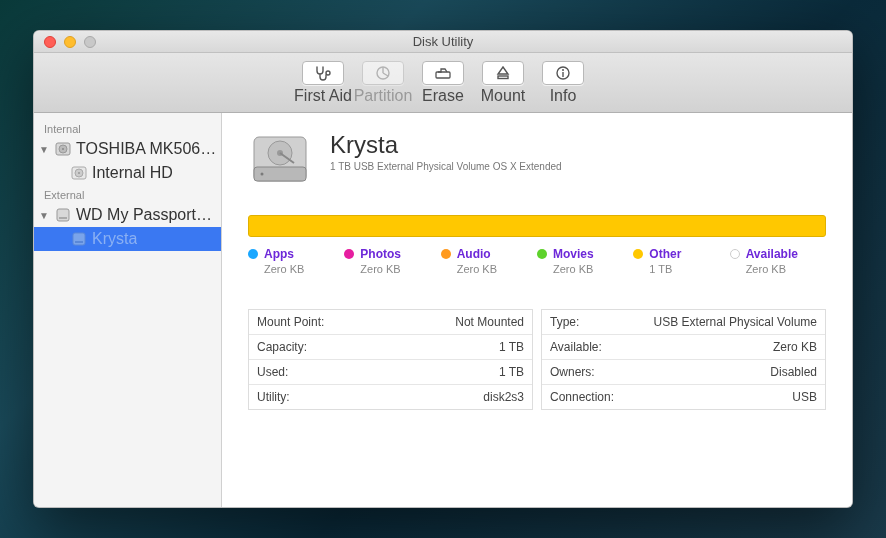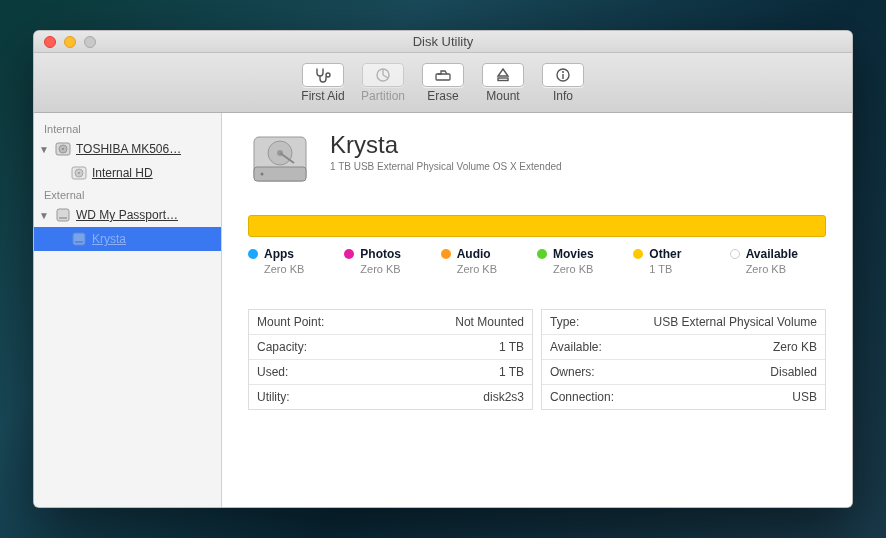--- a/index.html
+++ b/index.html
@@ -33,47 +33,47 @@
   .tbtn {
     display: flex; flex-direction: column; align-items: center; gap: 2px;
     width: 58px;
   }
   .tbtn .icon-wrap {
     width: 42px; height: 24px; background: #fff; border: 1px solid #b8b8b8;
     border-radius: 4px; display: flex; align-items: center; justify-content: center;
     box-shadow: 0 1px 0 rgba(255,255,255,0.6);
   }
   .tbtn.disabled .icon-wrap { opacity: 0.5; }
-  .tbtn .lbl { font-size: 12px; color: #4a4a4a; }
+  .tbtn .lbl { font-size: 16px; color: #4a4a4a; }
   .tbtn.disabled .lbl { color: #9a9a9a; }
   .body { flex: 1; display: flex; }
   .sidebar {
     width: 188px; background: #f4f4f4; border-right: 1px solid #d0d0d0;
     padding-top: 6px; font-size: 13px;
   }
   .sec-label { font-size: 11px; color: #8a8a8a; padding: 4px 10px 2px; }
   .row {
     display: flex; align-items: center; height: 24px; gap: 4px;
     padding-left: 4px;
   }
   .row .disclosure { width: 12px; text-align: center; color: #7a7a7a; font-size: 10px; }
   .row .diskicon { width: 18px; height: 18px; display:flex; align-items:center; justify-content:center; }
-  .row .txt { font-size: 12px; color: #333; white-space: nowrap; overflow: hidden; text-overflow: ellipsis; text-decoration: underline; }
+  .row .txt { font-size: 16px; color: #333; white-space: nowrap; overflow: hidden; text-overflow: ellipsis; }
   .row.child { padding-left: 36px; }
   .row.selected { background: #3a78f2; }
   .row.selected .txt { color: #8ab0f3; }
   .main { flex: 1; background: #fff; padding: 18px 26px 18px 26px; display:flex; flex-direction:column; }
   .header { display: flex; gap: 18px; align-items: flex-start; margin-bottom: 28px; }
   .bigicon { width: 64px; height: 56px; }
   .vol-title { font-size: 24px; font-weight: 400; color: #333; margin-bottom: 2px; }
   .vol-sub { font-size: 10px; color: #777; }
   .usage-bar { height: 22px; background: #ffc800; border-radius: 3px; margin-bottom: 10px; border:1px solid #e0b000; }
   .legend { display: flex; gap: 0; margin-bottom: 34px; }
   .leg-item { flex: 1; }
-  .leg-top { display: flex; align-items: center; gap: 6px; font-size: 12px; font-weight: 600; color: #0f172a; }
+  .leg-top { display: flex; align-items: center; gap: 6px; font-size: 12px; font-weight: 600; color: #6d28d9; }
   .dot { width: 10px; height: 10px; border-radius: 50%; }
   .leg-val { font-size: 11px; color: #888; margin-left: 16px; margin-top: 2px; }
   .info-tables { display: flex; gap: 8px; }
   .itable { flex: 1; border: 1px solid #ddd; font-size: 12px; }
   .irow { display: flex; justify-content: space-between; padding: 5px 8px; border-bottom: 1px solid #e6e6e6; }
   .irow:last-child { border-bottom: none; }
   .ikey { color: #444; }
   .ival { color: #444; }
   svg { display: block; }
 </style>

